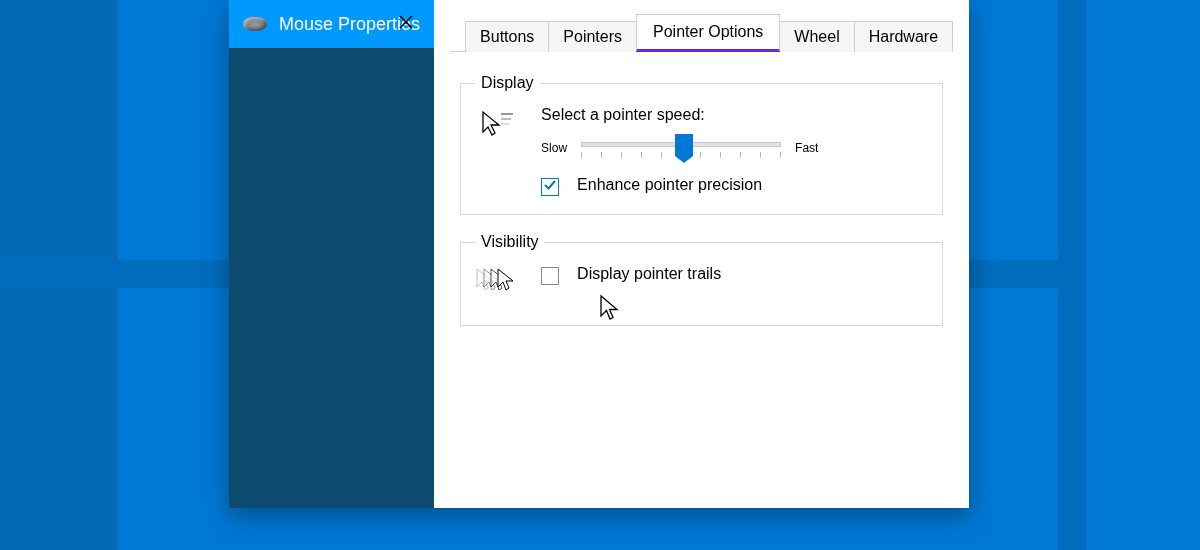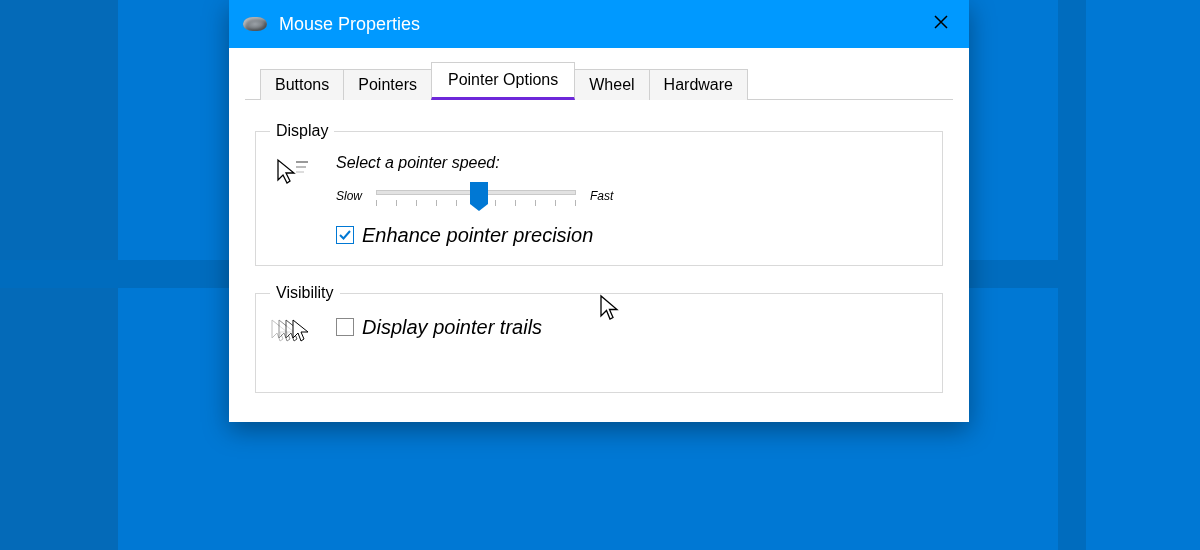--- a/index.html
+++ b/index.html
@@ -47,25 +47,24 @@
       top: 0; bottom: 0;
       left: 1086px; right: 0;
       background: #0078d4;
     }
 
     .window {
       position: absolute;
       left: 229px;
       top: 0;
       width: 740px;
-      height: 422px;
-      background: #ffffff;
+      height: 508px;
+      background: #0c4a6e;
       box-shadow: 0 8px 24px rgba(0,0,0,0.35);
       display: flex;
-      flex-direction: column;
     }
     .titlebar {
       height: 48px;
       background: #0099ff;
       color: #ffffff;
       display: flex;
       align-items: center;
       padding: 0 14px;
       position: relative;
       font-size: 18px;
@@ -130,21 +129,20 @@
     }
     fieldset.group > legend {
       padding: 0 6px;
       color: #000;
       font-size: 16px;
     }
     .row {
       display: flex;
       align-items: flex-start;
       gap: 18px;
-      font-style: italic;
     }
     .row .iconcell {
       width: 48px;
       display: flex;
       justify-content: center;
       padding-top: 2px;
     }
     .row .content { flex: 1; }
 
     
@@ -196,22 +194,22 @@
       position:absolute;
       left:0; top:100%;
       border-left:9px solid transparent;
       border-right:9px solid transparent;
       border-top:7px solid #0078d4;
     }
 
     .checkline {
       display: flex;
       align-items: flex-start;
-      gap: 8px;
-      font-size: 20px;
+      gap: 18px;
+      font-size: 16px;
     }
     .checkbox {
       width: 18px; height: 18px;
       border: 1px solid #0078d4;
       display: flex; align-items: center; justify-content: center;
       flex-shrink: 0;
       margin-top: 2px;
       cursor: pointer;
     }
     .checkbox.unchecked { border-color: #888; }
@@ -315,21 +313,21 @@
                     </svg>
                 </span>
               </span>
               <span>Enhance pointer precision</span>
             </div>
           </div>
         </div>
       </fieldset>
 
 
-      <fieldset class="group" style="margin-bottom:0; padding-bottom:40px">
+      <fieldset class="group" style="margin-bottom:0; padding-bottom:24px">
         <legend>Visibility</legend>
         <div class="row">
           <div class="iconcell">
             <span class="vis-icon">
               <svg width="52" height="34" viewBox="0 0 52 34">
                 <g opacity="0.25">
                     <path d="M2 2 L2 20 L7 15 L10 23 L13 21 L10 14 L17 14 Z" fill="#fff" stroke="#000"></path>
                   </g>
                 <g opacity="0.45" transform="translate(7,0)">
                     <path d="M2 2 L2 20 L7 15 L10 23 L13 21 L10 14 L17 14 Z" fill="#fff" stroke="#000"></path>

